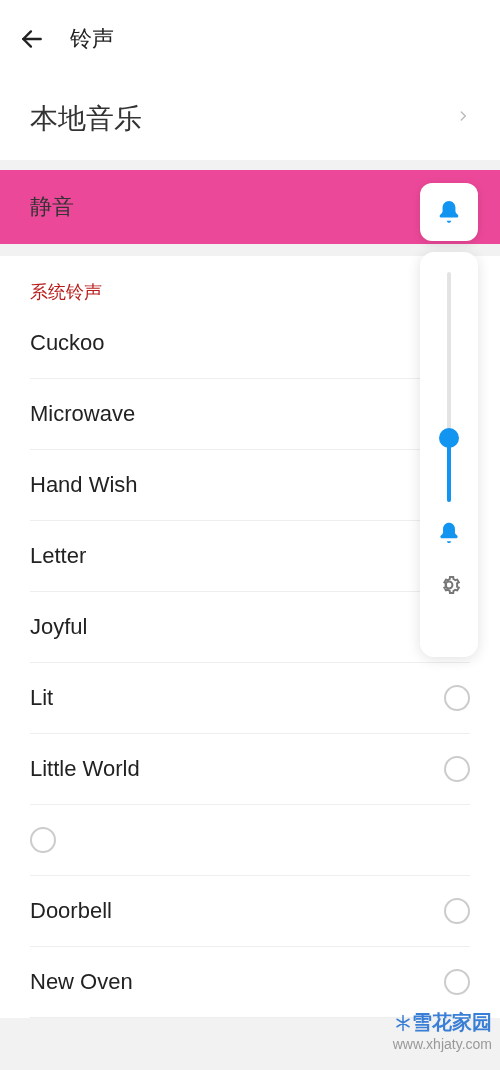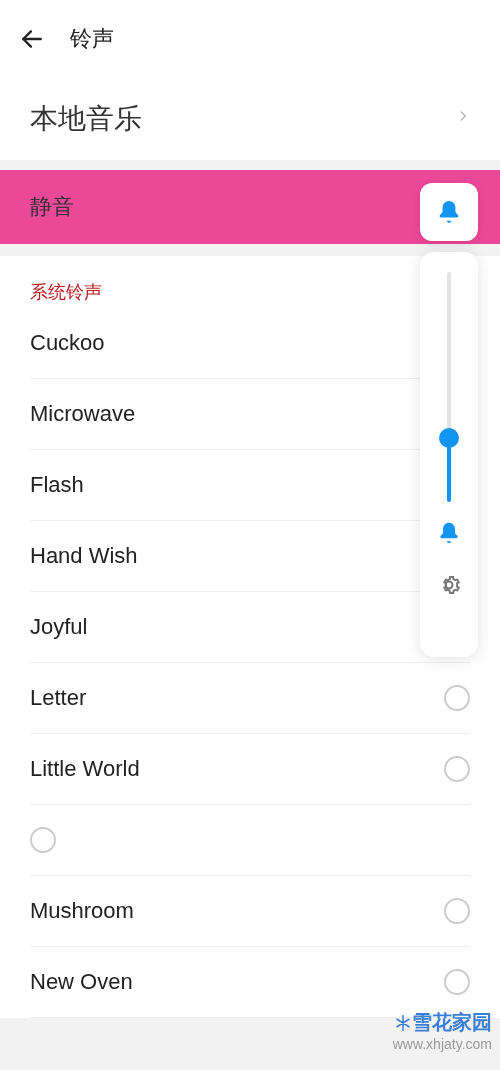--- a/index.html
+++ b/index.html
@@ -144,41 +144,42 @@
 <div class="list-wrap">
   <div class="category-label">系统铃声</div>
   <div id="ringtone-container">
       <div class="ringtone-item">
         <span>Cuckoo</span>
       </div>
       <div class="ringtone-item">
         <span>Microwave</span>
       </div>
       <div class="ringtone-item">
-        <span>Flash</span>
-      </div>
-      <div class="ringtone-item">
         <span>Hand Wish</span>
       </div>
       <div class="ringtone-item">
+        <span>Letter</span>
+        <span class="radio"></span>
+      </div>
+      <div class="ringtone-item">
         <span>Joyful</span>
       </div>
       <div class="ringtone-item">
-        <span>Letter</span>
+        <span>Lit</span>
         <span class="radio"></span>
       </div>
       <div class="ringtone-item">
         <span>Little World</span>
         <span class="radio"></span>
       </div>
       <div class="ringtone-item">
         <span class="radio"></span>
       </div>
       <div class="ringtone-item">
-        <span>Mushroom</span>
+        <span>Doorbell</span>
         <span class="radio"></span>
       </div>
       <div class="ringtone-item">
         <span>New Oven</span>
         <span class="radio"></span>
       </div>
     </div>
 </div>
 
 <div class="float-bell">

